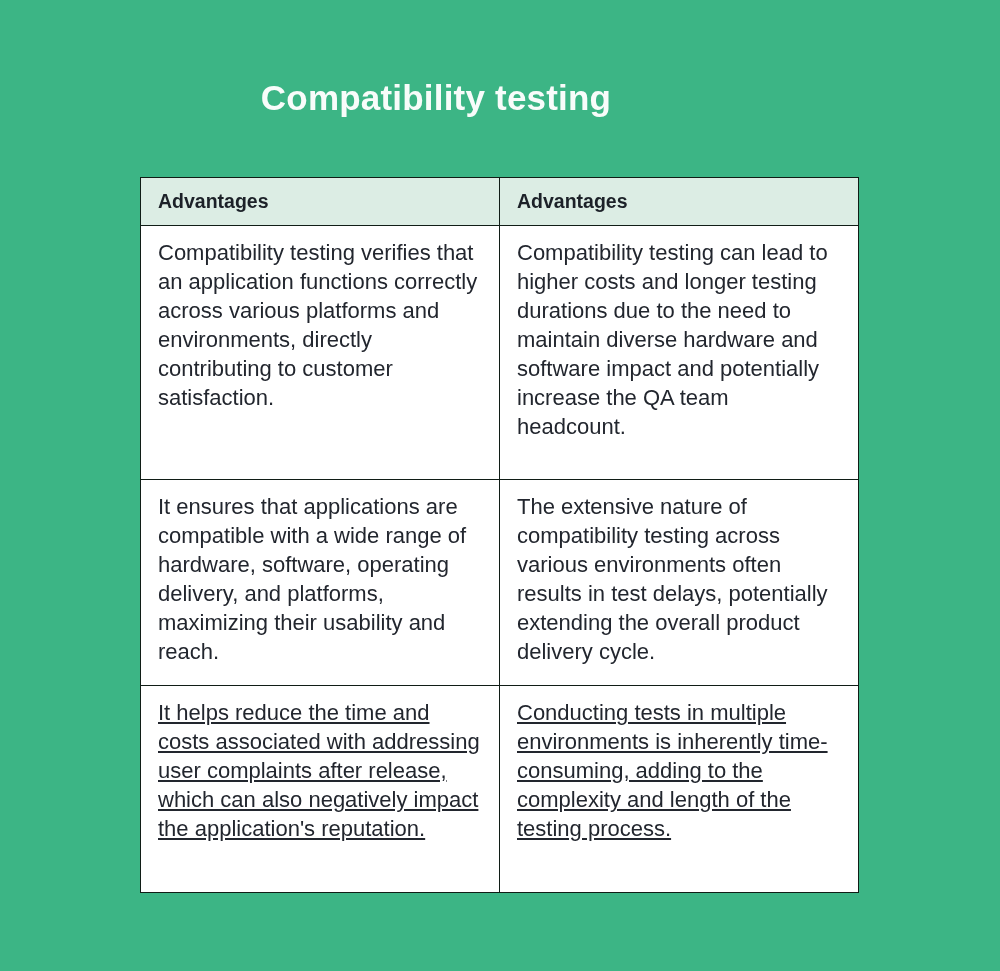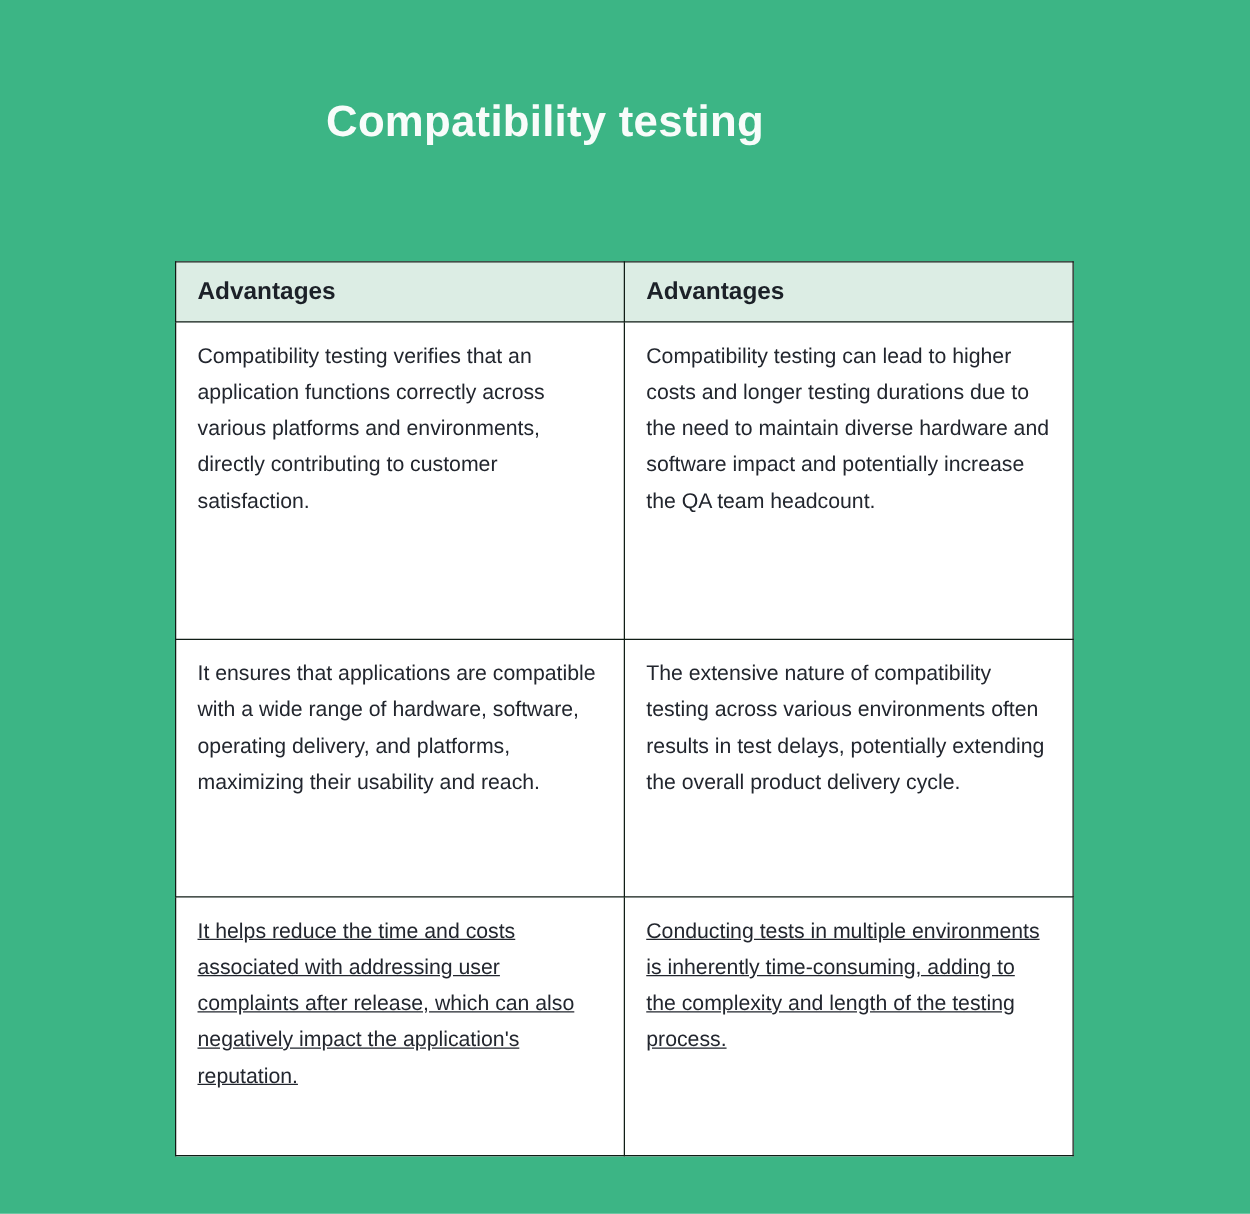--- a/index.html
+++ b/index.html
@@ -27,21 +27,20 @@
     letter-spacing: 0.2px;
   }
   table.comparison-table {
     position: absolute;
     left: 140px;
     top: 177px;
     width: 718px;
     border-collapse: collapse;
     table-layout: fixed;
     background: #ffffff;
-    margin-top: 32px;
   }
   .comparison-table th,
   .comparison-table td {
     border: 1.5px solid #101d16;
     box-sizing: border-box;
     width: 359px;
     text-align: left;
   }
   .comparison-table th {
     background: #dcede4;
@@ -49,21 +48,21 @@
     padding: 4px 18px 4px 17px;
     font-size: 19.5px;
     font-weight: 700;
     color: #1c2128;
     vertical-align: middle;
   }
   .comparison-table td {
     background: #ffffff;
     vertical-align: top;
     padding: 12px 18px 16px 17px;
-    font-size: 17px;
+    font-size: 22px;
     line-height: 29px;
     color: #22262e;
   }
   .row-1 td { height: 254px; }
   .row-2 td { height: 206px; }
   .row-3 td { height: 207px; text-decoration: underline; }
 </style>
 </head>
 <body>
 

